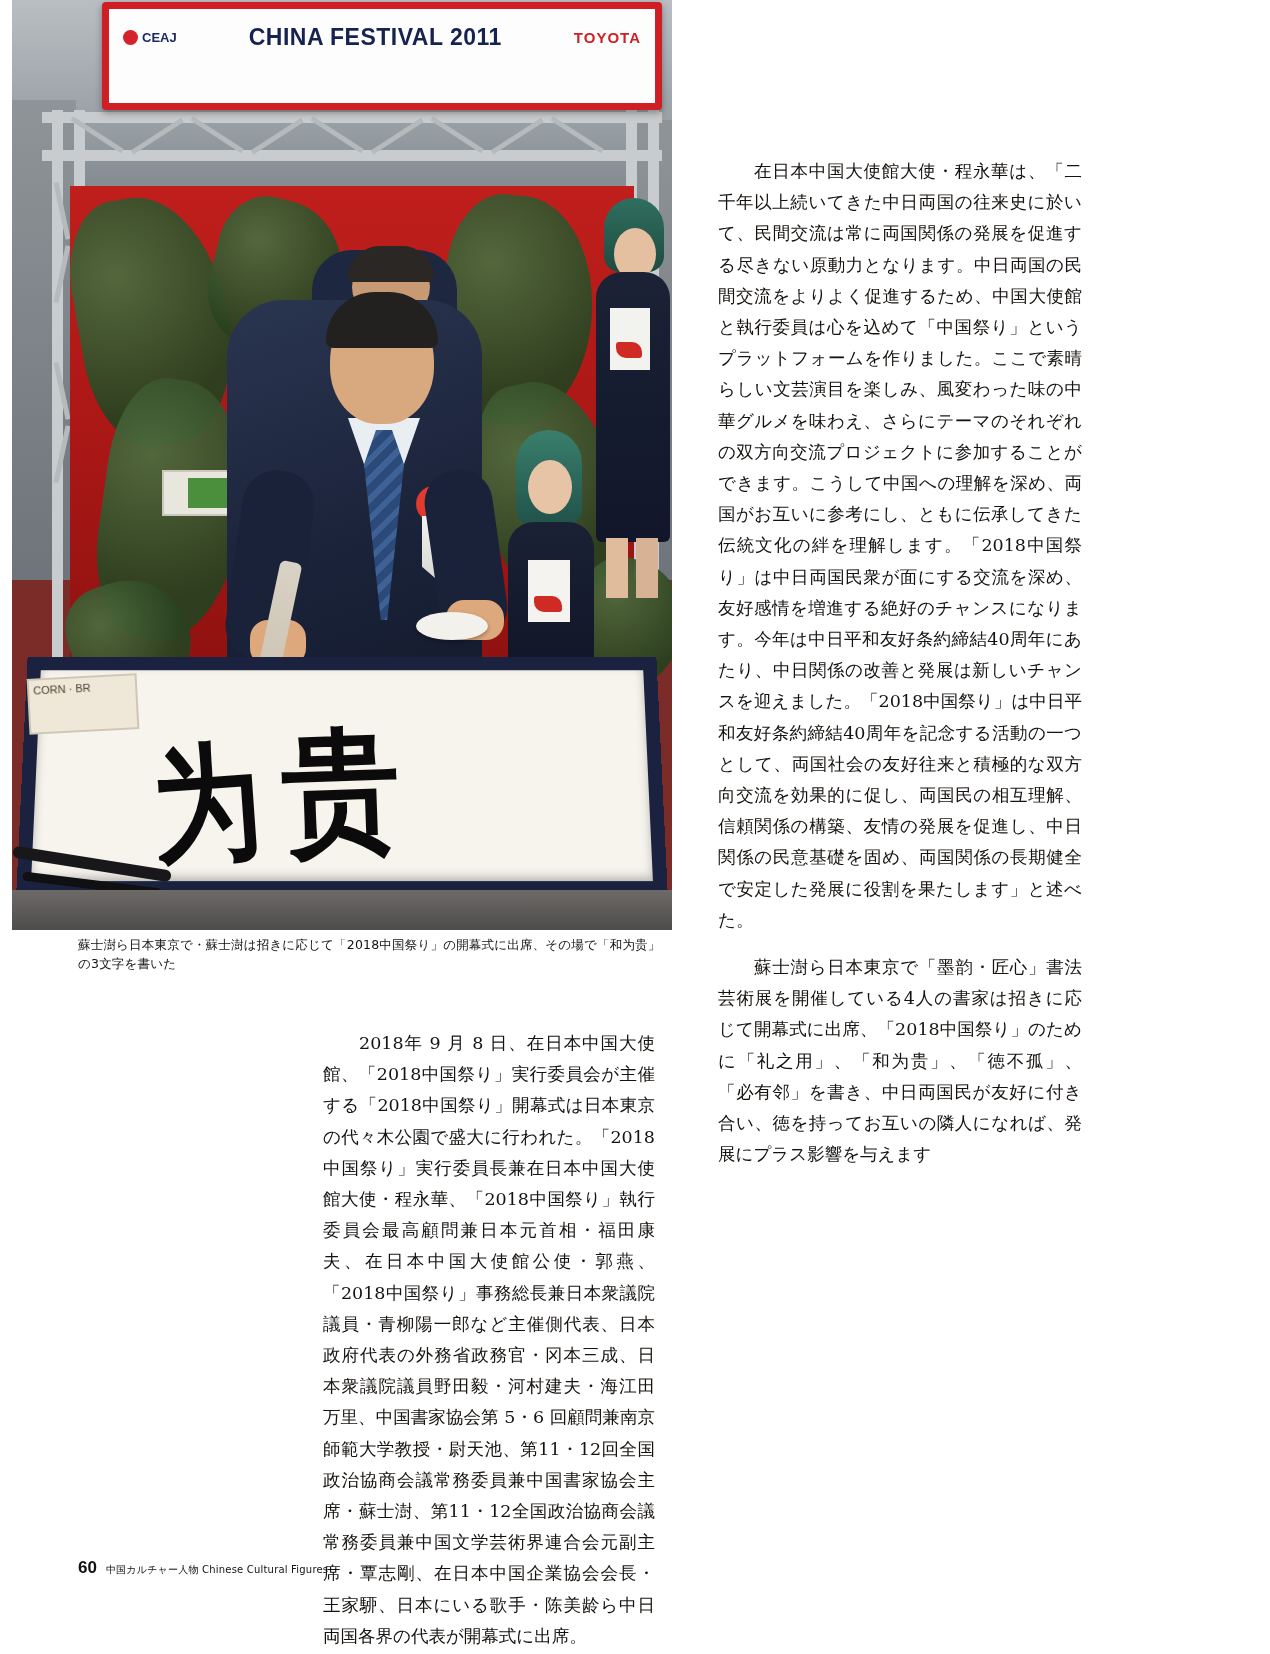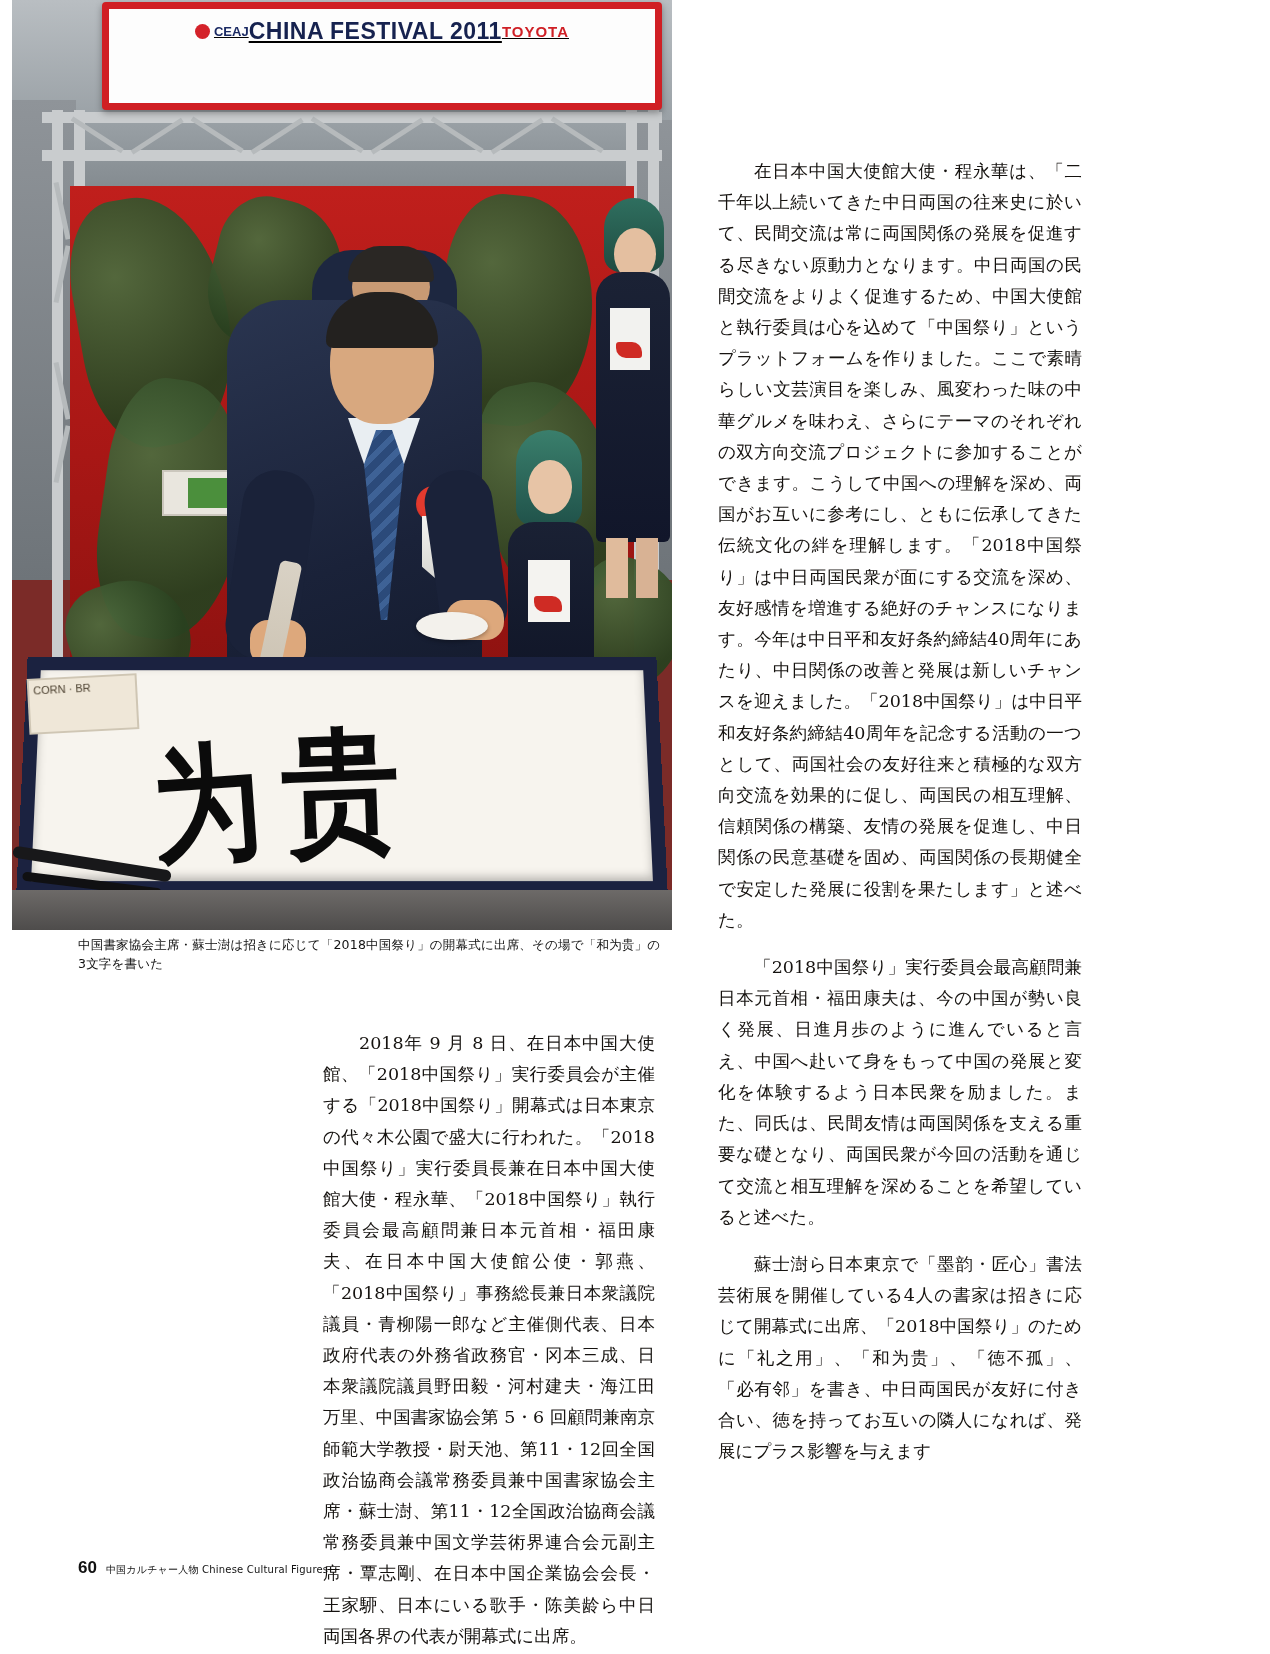--- a/index.html
+++ b/index.html
@@ -78,24 +78,23 @@
     font-size: 40px;
     letter-spacing: 1px;
     color: #14143c;
     line-height: 46px;
     margin-top: 2px;
     white-space: nowrap;
   }
   .banner-row {
     display: flex;
     align-items: center;
-    justify-content: center;
-    margin-top: 7px;
+    justify-content: space-between;
+    margin-top: 13px;
     padding: 0 4px;
-    text-decoration: underline;
   }
   .ceaj {
     display: flex; align-items: center; gap: 4px;
     font-family: "Liberation Sans", sans-serif;
     font-size: 13px; font-weight: bold; color: #1b2a63;
   }
   .ceaj-dot {
     width: 15px; height: 15px; border-radius: 50%;
     background: #d4222a;
   }
@@ -486,29 +485,28 @@
             </div>
             <div class="banner-en">CHINA FESTIVAL 2011</div>
             <div class="toyota">TOYOTA</div>
           </div>
         </div>
       </div>
 
     </div>
   </div>
 
-  <div class="caption">中国書家協会主席・蘇士澍は招きに応じて「2018中国祭り」の開幕式に出席、その場で「和为贵」の3文字を書いた</div>
+  <div class="caption">蘇士澍ら日本東京で・蘇士澍は招きに応じて「2018中国祭り」の開幕式に出席、その場で「和为贵」の3文字を書いた</div>
 
   <div class="col col-left">
     <p>2018年 9 月 8 日、在日本中国大使館、「2018中国祭り」実行委員会が主催する「2018中国祭り」開幕式は日本東京の代々木公園で盛大に行われた。「2018中国祭り」実行委員長兼在日本中国大使館大使・程永華、「2018中国祭り」執行委員会最高顧問兼日本元首相・福田康夫、在日本中国大使館公使・郭燕、「2018中国祭り」事務総長兼日本衆議院議員・青柳陽一郎など主催側代表、日本政府代表の外務省政務官・冈本三成、日本衆議院議員野田毅・河村建夫・海江田万里、中国書家協会第 5・6 回顧問兼南京師範大学教授・尉天池、第11・12回全国政治協商会議常務委員兼中国書家協会主席・蘇士澍、第11・12全国政治協商会議常務委員兼中国文学芸術界連合会元副主席・覃志剛、在日本中国企業協会会長・王家駵、日本にいる歌手・陈美龄ら中日両国各界の代表が開幕式に出席。</p>
   </div>
 
   <div class="col col-right">
     <p>在日本中国大使館大使・程永華は、「二千年以上続いてきた中日両国の往来史に於いて、民間交流は常に両国関係の発展を促進する尽きない原動力となります。中日両国の民間交流をよりよく促進するため、中国大使館と執行委員は心を込めて「中国祭り」というプラットフォームを作りました。ここで素晴らしい文芸演目を楽しみ、風変わった味の中華グルメを味わえ、さらにテーマのそれぞれの双方向交流プロジェクトに参加することができます。こうして中国への理解を深め、両国がお互いに参考にし、ともに伝承してきた伝統文化の絆を理解します。「2018中国祭り」は中日両国民衆が面にする交流を深め、友好感情を増進する絶好のチャンスになります。今年は中日平和友好条約締結40周年にあたり、中日関係の改善と発展は新しいチャンスを迎えました。「2018中国祭り」は中日平和友好条約締結40周年を記念する活動の一つとして、両国社会の友好往来と積極的な双方向交流を効果的に促し、両国民の相互理解、信頼関係の構築、友情の発展を促進し、中日関係の民意基礎を固め、両国関係の長期健全で安定した発展に役割を果たします」と述べた。</p>
-    <p>「2018中国祭り」実行委員会最高顧問兼日本元首相・福田康夫は、今の中国が勢い良く発展、日進月歩のように進んでいると言え、中国へ赴いて身をもって中国の発展と変化を体験するよう日本民衆を励ました。また、同氏は、民間友情は両国関係を支える重要な礎となり、両国民衆が今回の活動を通じて交流と相互理解を深めることを希望していると述べた。</p>
     <p>蘇士澍ら日本東京で「墨韵・匠心」書法芸術展を開催している4人の書家は招きに応じて開幕式に出席、「2018中国祭り」のために「礼之用」、「和为贵」、「徳不孤」、「必有邻」を書き、中日両国民が友好に付き合い、徳を持ってお互いの隣人になれば、発展にプラス影響を与えます</p>
   </div>
 
   <div class="footer">
     <span class="folio">60</span>
     <span class="footer-text">中国カルチャー人物 Chinese Cultural Figures</span>
   </div>
 
 </div>
 

